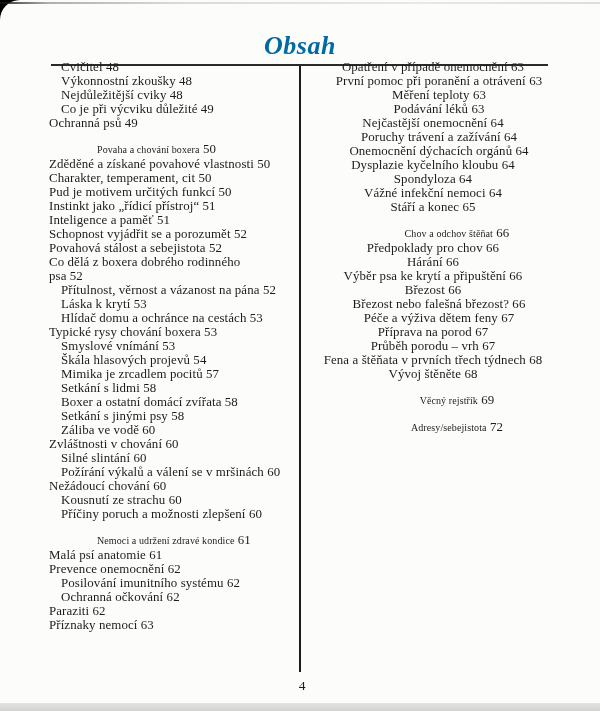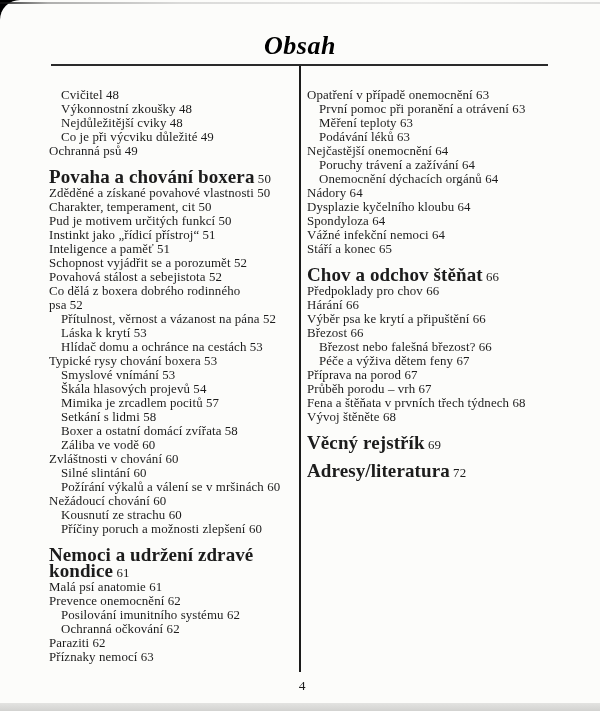--- a/index.html
+++ b/index.html
@@ -15,32 +15,32 @@
   
   .corner-bg{position:absolute;top:0;left:0;width:22px;height:26px;background:#000;}
   .corner-mask{position:absolute;top:0;left:0;width:46px;height:52px;background:#fcfcfa;border-top-left-radius:20px;}
   .edge-top{position:absolute;top:2px;left:0;width:600px;height:2px;
     background:linear-gradient(to right, rgba(20,20,20,.85) 0%, rgba(80,80,80,.45) 8%, rgba(140,140,140,.30) 30%, rgba(160,160,160,.22) 70%, rgba(150,150,150,.30) 100%);}
   .edge-bottom{position:absolute;left:0;bottom:0;width:600px;height:8px;
     background:linear-gradient(to bottom,#e3e3e1,#d2d2d0);}
   
   .title{
     position:absolute;top:31px;left:0;width:600px;text-align:center;
-    font-size:26px;font-weight:bold;font-style:italic;letter-spacing:.5px;color:#000000;
+    font-size:26px;font-weight:bold;font-style:italic;letter-spacing:.5px;color:#0369a1;
   }
   .rule{position:absolute;top:64px;left:51px;width:497px;height:2px;background:#2a2a2a;}
   .divider{position:absolute;top:66px;left:299px;width:2px;height:606px;background:#1b1b1b;}
   
-  .col{position:absolute;top:88px;font-size:12.9px;line-height:14px;letter-spacing:.1px;}
+  .col{position:absolute;top:60px;font-size:12.9px;line-height:14px;letter-spacing:.1px;}
   .col-left{left:49px;width:246px;}
-  .col-right{left:307px;width:252px;}
+  .col-right{left:307px;width:252px;text-align:center;}
   .entry{white-space:normal;}
   .entry.ind1{padding-left:12px;}
   .entry.gap{margin-top:12px;}
-  .entry.heading .t{font-weight:bold;font-size:19px;}
+  .entry.heading .t{font-weight:normal;font-size:10px;margin-left:48px;}
   .entry .p{font-weight:normal;}
   .pagenum{
     position:absolute;top:678px;left:0;width:604px;text-align:center;
     font-size:13.5px;color:#1c1c1c;
   }
 </style>
 </head>
 <body>
 
 <div class="page">
@@ -69,20 +69,21 @@
       <div class="entry"><span class="t">Co dělá z boxera dobrého rodinného</span><br><span class="t">psa</span> <span class="p">52</span></div>
       <div class="entry ind1"><span class="t">Přítulnost, věrnost a vázanost na pána</span> <span class="p">52</span></div>
       <div class="entry ind1"><span class="t">Láska k krytí</span> <span class="p">53</span></div>
       <div class="entry ind1"><span class="t">Hlídač domu a ochránce na cestách</span> <span class="p">53</span></div>
       <div class="entry"><span class="t">Typické rysy chování boxera</span> <span class="p">53</span></div>
       <div class="entry ind1"><span class="t">Smyslové vnímání</span> <span class="p">53</span></div>
       <div class="entry ind1"><span class="t">Škála hlasových projevů</span> <span class="p">54</span></div>
       <div class="entry ind1"><span class="t">Mimika je zrcadlem pocitů</span> <span class="p">57</span></div>
       <div class="entry ind1"><span class="t">Setkání s lidmi</span> <span class="p">58</span></div>
       <div class="entry ind1"><span class="t">Boxer a ostatní domácí zvířata</span> <span class="p">58</span></div>
+      <div class="entry ind1"><span class="t">Setkání s jinými psy</span> <span class="p">58</span></div>
       <div class="entry ind1"><span class="t">Záliba ve vodě</span> <span class="p">60</span></div>
       <div class="entry"><span class="t">Zvláštnosti v chování</span> <span class="p">60</span></div>
       <div class="entry ind1"><span class="t">Silné slintání</span> <span class="p">60</span></div>
       <div class="entry ind1"><span class="t">Požírání výkalů a válení se v mršinách</span> <span class="p">60</span></div>
       <div class="entry"><span class="t">Nežádoucí chování</span> <span class="p">60</span></div>
       <div class="entry ind1"><span class="t">Kousnutí ze strachu</span> <span class="p">60</span></div>
       <div class="entry ind1"><span class="t">Příčiny poruch a možnosti zlepšení</span> <span class="p">60</span></div>
       <div class="entry heading gap"><span class="t">Nemoci a udržení zdravé kondice</span> <span class="p">61</span></div>
       <div class="entry"><span class="t">Malá psí anatomie</span> <span class="p">61</span></div>
       <div class="entry"><span class="t">Prevence onemocnění</span> <span class="p">62</span></div>
@@ -92,35 +93,34 @@
       <div class="entry"><span class="t">Příznaky nemocí</span> <span class="p">63</span></div>
     </div>
   <div class="col col-right">
       <div class="entry"><span class="t">Opatření v případě onemocnění</span> <span class="p">63</span></div>
       <div class="entry ind1"><span class="t">První pomoc při poranění a otrávení</span> <span class="p">63</span></div>
       <div class="entry ind1"><span class="t">Měření teploty</span> <span class="p">63</span></div>
       <div class="entry ind1"><span class="t">Podávání léků</span> <span class="p">63</span></div>
       <div class="entry"><span class="t">Nejčastější onemocnění</span> <span class="p">64</span></div>
       <div class="entry ind1"><span class="t">Poruchy trávení a zažívání</span> <span class="p">64</span></div>
       <div class="entry ind1"><span class="t">Onemocnění dýchacích orgánů</span> <span class="p">64</span></div>
-      <div class="entry"><span class="t">Nádory</span> <span class="p">64</span></div>
       <div class="entry"><span class="t">Dysplazie kyčelního kloubu</span> <span class="p">64</span></div>
       <div class="entry"><span class="t">Spondyloza</span> <span class="p">64</span></div>
       <div class="entry"><span class="t">Vážné infekční nemoci</span> <span class="p">64</span></div>
       <div class="entry"><span class="t">Stáří a konec</span> <span class="p">65</span></div>
       <div class="entry heading gap"><span class="t">Chov a odchov štěňat</span> <span class="p">66</span></div>
       <div class="entry"><span class="t">Předpoklady pro chov</span> <span class="p">66</span></div>
       <div class="entry"><span class="t">Hárání</span> <span class="p">66</span></div>
       <div class="entry"><span class="t">Výběr psa ke krytí a připuštění</span> <span class="p">66</span></div>
       <div class="entry"><span class="t">Březost</span> <span class="p">66</span></div>
       <div class="entry ind1"><span class="t">Březost nebo falešná březost?</span> <span class="p">66</span></div>
       <div class="entry ind1"><span class="t">Péče a výživa dětem feny</span> <span class="p">67</span></div>
       <div class="entry"><span class="t">Příprava na porod</span> <span class="p">67</span></div>
       <div class="entry"><span class="t">Průběh porodu – vrh</span> <span class="p">67</span></div>
       <div class="entry"><span class="t">Fena a štěňata v prvních třech týdnech</span> <span class="p">68</span></div>
       <div class="entry"><span class="t">Vývoj štěněte</span> <span class="p">68</span></div>
       <div class="entry heading gap"><span class="t">Věcný rejstřík</span> <span class="p">69</span></div>
-      <div class="entry heading gap"><span class="t">Adresy/literatura</span> <span class="p">72</span></div>
+      <div class="entry heading gap"><span class="t">Adresy/sebejistota</span> <span class="p">72</span></div>
     </div>
 
   <div class="pagenum">4</div>
   <div class="edge-bottom"></div>
 </div>
 
 </body></html>

